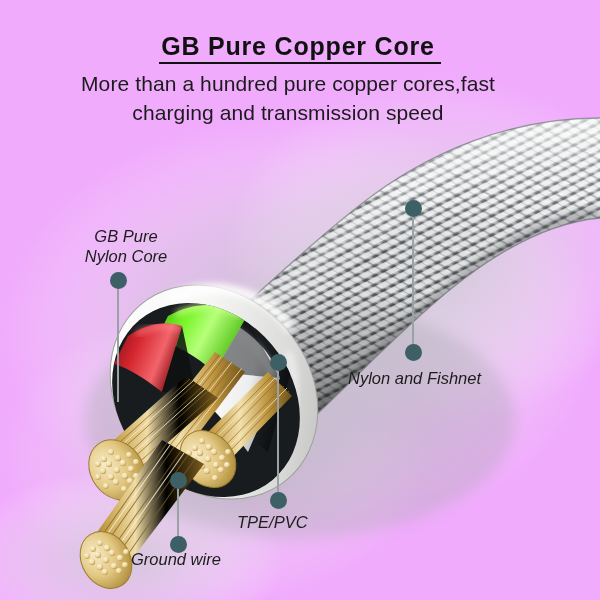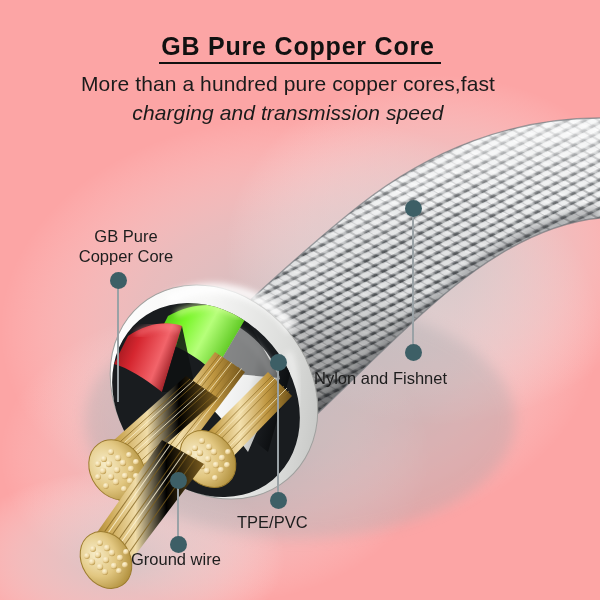--- a/index.html
+++ b/index.html
@@ -2,21 +2,21 @@
 <html><head>
 <meta charset="utf-8">
 <style>
   html,body{margin:0;padding:0;}
   body{
     width:600px;height:600px;overflow:hidden;
     background:#ffffff;
     font-family:"Liberation Sans", sans-serif;
     position:relative;
   }
-  #stage{position:absolute;inset:0;width:600px;height:600px;overflow:hidden;background:#fca5a5;}
+  #stage{position:absolute;inset:0;width:600px;height:600px;overflow:hidden;background:#f0abfc;}
 
   
   .bg-glow{position:absolute;inset:0;pointer-events:none;}
 
   
   .title-wrap{
     position:absolute;top:33px;left:0;width:600px;text-align:center;
   }
   .title{
     display:inline-block;
@@ -24,30 +24,31 @@
     letter-spacing:.8px;
     border-bottom:2px solid #111;
     padding:0 6px 3px 2px;
     line-height:1.05;
   }
   .subtitle{
     position:absolute;top:70px;left:0;width:576px;text-align:center;
     font-size:21px;color:#1b1b1b;line-height:1.36;
     letter-spacing:.1px;
   }
-  .subtitle .l2{display:block;font-style:italic;}
+  .subtitle .l2{display:block;}
 
   
   .label{
     position:absolute;color:#1d1d1d;font-size:16.5px;line-height:1.24;
     white-space:nowrap;
+    font-style:italic;
   }
 
   #lbl-gb{left:66px;top:226px;text-align:center;width:120px;}
-  #lbl-nylon{left:314px;top:368px;text-align:center;}
+  #lbl-nylon{left:348px;top:368px;text-align:center;}
   #lbl-tpe{left:237px;top:512px;text-align:right;}
   #lbl-ground{left:131px;top:549px;text-align:right;}
 
   
   .dot{
     position:absolute;width:17px;height:17px;border-radius:50%;
     background:#3d5f66;
   }
   .leader{position:absolute;width:2px;background:#9aa2a6;}
 </style>
@@ -403,21 +404,21 @@
   <div class="title-wrap">
     <span class="title">GB Pure Copper Core</span>
   </div>
   <div class="subtitle">
     <span>More than a hundred pure copper cores,fast</span>
     <span class="l2">charging and transmission speed</span>
   </div>
 
   <div class="label" id="lbl-gb">
     <div>GB Pure</div>
-    <div>Copper Core</div>
+    <div>Nylon Core</div>
   </div>
   <div class="leader" style="left:117px;top:288px;height:114px;"></div>
   <div class="dot" style="left:110px;top:272px;"></div>
 
   <div class="label" id="lbl-nylon">
     <div>Nylon and Fishnet</div>
   </div>
   <div class="leader" style="left:412px;top:214px;height:130px;"></div>
   <div class="dot" style="left:405px;top:200px;"></div>
   <div class="dot" style="left:405px;top:344px;"></div>

